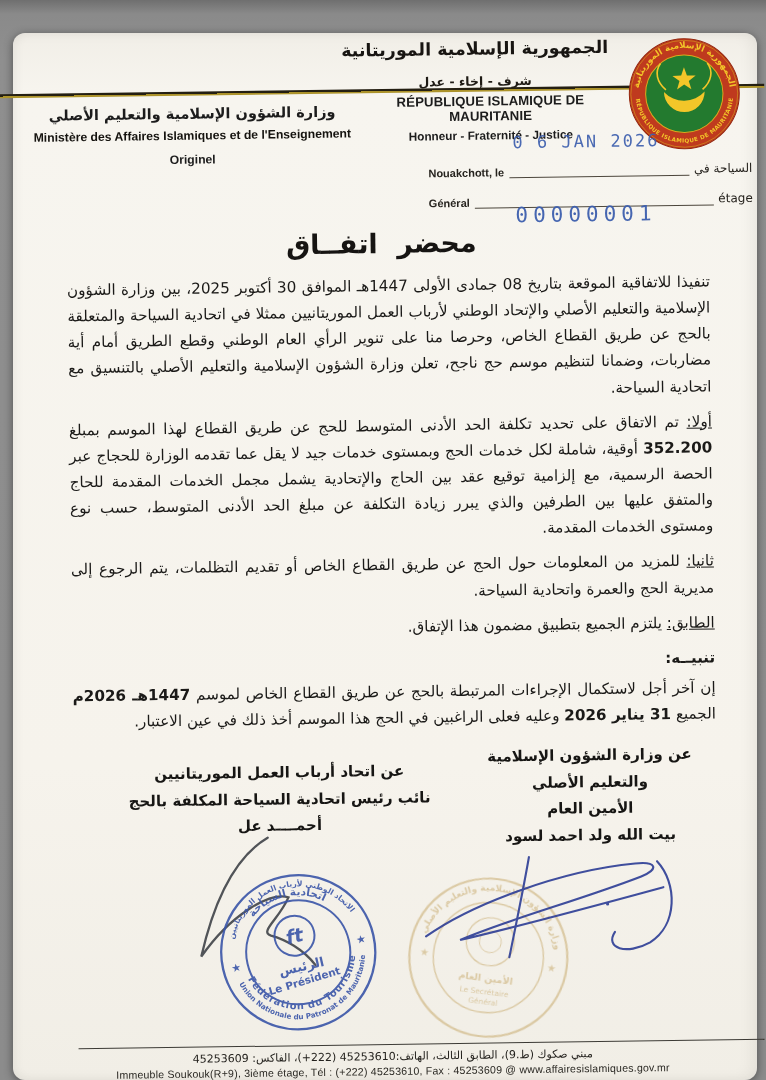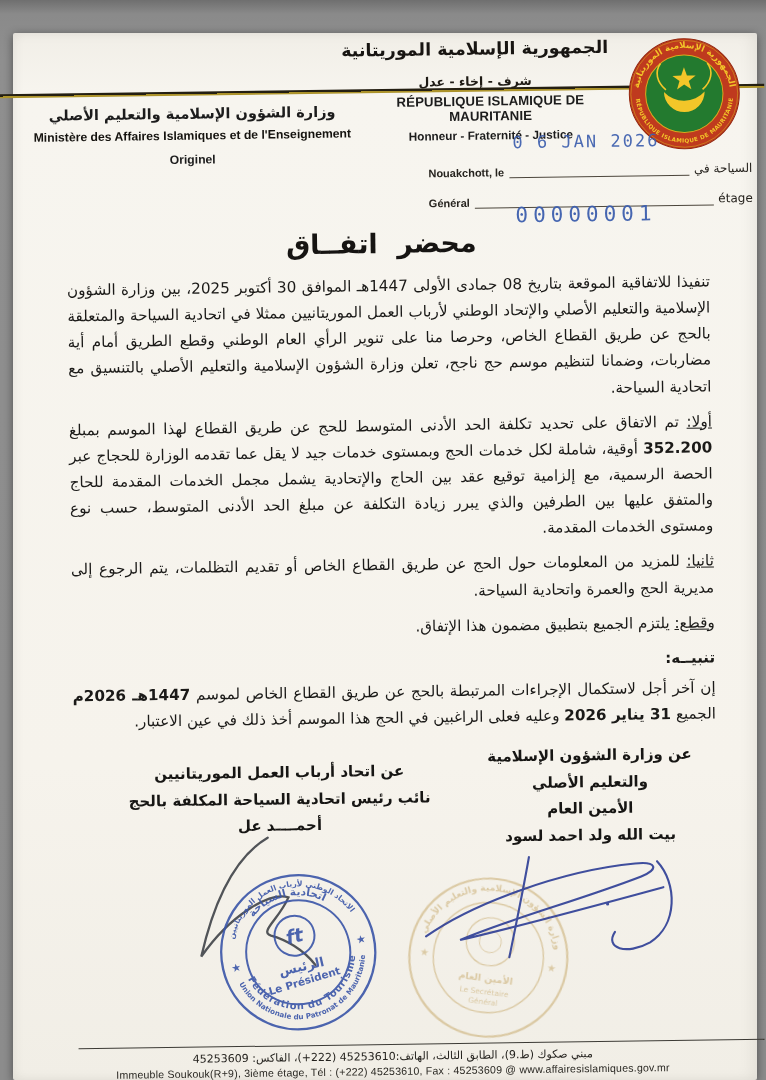--- a/index.html
+++ b/index.html
@@ -6,21 +6,21 @@
   body{
     width:766px;height:1080px;overflow:hidden;
     background:linear-gradient(180deg,#6f6f6f 0,#8a8a8a 14px,#8f8f8f 60px,#8c8c8c 100%);
     font-family:"DejaVu Sans",sans-serif;
     position:relative;
   }
   .paper{
     position:absolute;left:13px;top:33px;right:9px;bottom:0;
     background:linear-gradient(180deg,#f1eee7 0,#f7f5ef 6%,#f6f3ec 70%,#f1eee6 100%);
     box-shadow:0 2px 10px rgba(0,0,0,.45), inset -6px 0 14px rgba(0,0,0,.05), inset 4px 0 10px rgba(0,0,0,.04);
-    border-radius:2px;
+    border-radius:12px;
   }
   .content{position:absolute;left:0;top:0;width:744px;height:1047px;transform:rotate(-0.8deg);transform-origin:50% 45%;color:#1c1c1c;}
 
   
   .rep-ar{position:absolute;left:190px;top:7px;width:556px;text-align:center;font-weight:bold;font-size:17.5px;color:#181512;letter-spacing:.5px;}
   .motto-ar{position:absolute;left:190px;top:42px;width:556px;text-align:center;font-weight:bold;font-size:12.5px;color:#1e1a14;}
   .hdr-rule{position:absolute;left:-13px;top:56px;width:770px;height:4px;background:linear-gradient(180deg,#241f12 0 55%,#ac932b 55% 100%);}
   .ministry-block{position:absolute;left:12px;top:70px;width:345px;text-align:center;}
   .ministry-ar{font-size:14.5px;font-weight:bold;margin-bottom:7px;}
   .ministry-fr{font-family:"Liberation Sans",sans-serif;font-size:12.2px;font-weight:bold;color:#15130f;}
@@ -128,21 +128,21 @@
     </div>
 
     <div class="serial-stamp">00000001</div>
 
     <h1 class="doc-title">محضر اتفــاق</h1>
 
     <section class="bodytext" dir="rtl">
       <p>تنفيذا للاتفاقية الموقعة بتاريخ 08 جمادى الأولى 1447هـ الموافق 30 أكتوبر 2025، بين وزارة الشؤون الإسلامية والتعليم الأصلي والإتحاد الوطني لأرباب العمل الموريتانيين ممثلا في اتحادية السياحة والمتعلقة بالحج عن طريق القطاع الخاص، وحرصا منا على تنوير الرأي العام الوطني وقطع الطريق أمام أية مضاربات، وضمانا لتنظيم موسم حج ناجح، تعلن وزارة الشؤون الإسلامية والتعليم الأصلي بالتنسيق مع اتحادية السياحة.</p>
       <p><span class="lbl">أولا:</span><span> تم الاتفاق على تحديد تكلفة الحد الأدنى المتوسط للحج عن طريق القطاع لهذا الموسم بمبلغ </span><span class="b">352.200</span><span> أوقية، شاملة لكل خدمات الحج وبمستوى خدمات جيد لا يقل عما تقدمه الوزارة للحجاج عبر الحصة الرسمية، مع إلزامية توقيع عقد بين الحاج والإتحادية يشمل مجمل الخدمات المقدمة للحاج والمتفق عليها بين الطرفين والذي يبرر زيادة التكلفة عن مبلغ الحد الأدنى المتوسط، حسب نوع ومستوى الخدمات المقدمة.</span></p>
       <p><span class="lbl">ثانيا:</span><span> للمزيد من المعلومات حول الحج عن طريق القطاع الخاص أو تقديم التظلمات، يتم الرجوع إلى مديرية الحج والعمرة واتحادية السياحة.</span></p>
-      <p><span class="lbl">وقطع:</span><span> يلتزم الجميع بتطبيق مضمون هذا الإتفاق.</span></p>
+      <p><span class="lbl">الطابق:</span><span> يلتزم الجميع بتطبيق مضمون هذا الإتفاق.</span></p>
       <p class="notice-label">تنبيــه:</p>
       <p><span>إن آخر أجل لاستكمال الإجراءات المرتبطة بالحج عن طريق القطاع الخاص لموسم </span><span class="b">1447هـ 2026م</span><span> الجميع </span><span class="b">31 يناير 2026</span><span> وعليه فعلى الراغبين في الحج هذا الموسم أخذ ذلك في عين الاعتبار.</span></p>
     </section>
 
     <div class="sig sig-ministry" dir="rtl">
       <div>عن وزارة الشؤون الإسلامية</div>
       <div>والتعليم الأصلي</div>
       <div>الأمين العام</div>
       <div>بيت الله ولد احمد لسود</div>
     </div>

